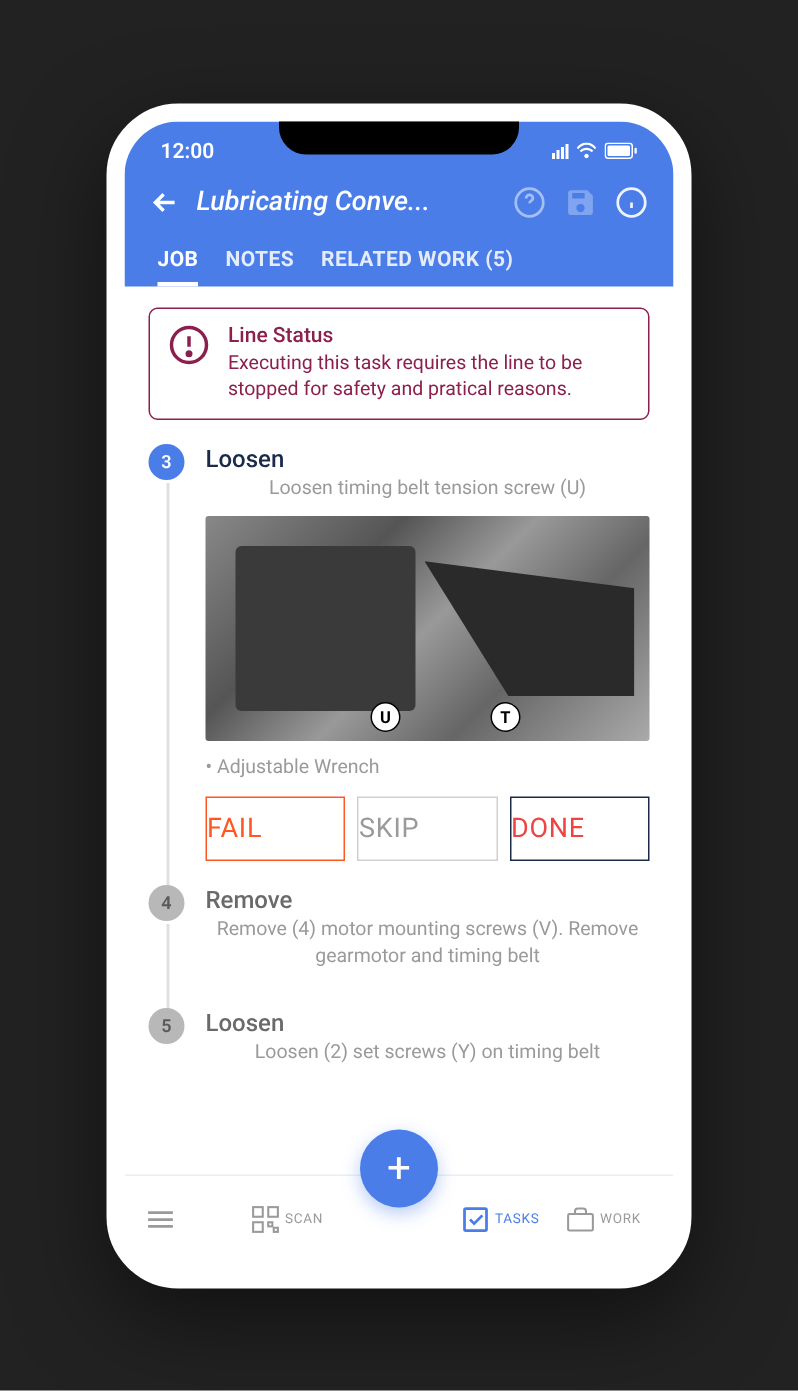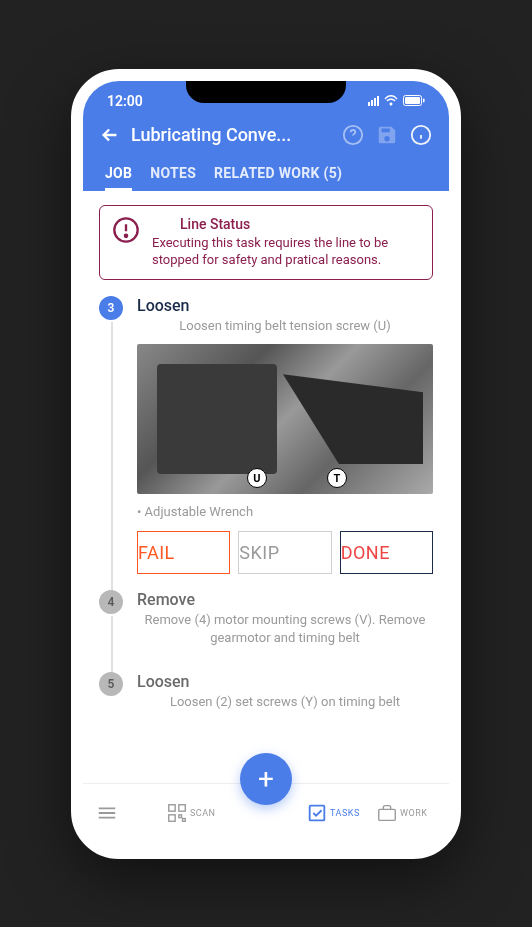--- a/index.html
+++ b/index.html
@@ -48,20 +48,21 @@
     }
     .status-icons { display: flex; gap: 4px; align-items: center; }
     .signal-bars { display: flex; gap: 1px; align-items: flex-end; }
     .bar { width: 2px; background: #fff; }
     .b1{height:4px}.b2{height:6px}.b3{height:8px}.b4{height:10px}
     .title-row {
       display: flex;
       align-items: center;
       padding: 6px 16px 10px;
       gap: 10px;
+      font-style: italic;
     }
     .title-text {
       flex: 1;
       font-size: 18px;
       font-weight: 500;
       white-space: nowrap;
       overflow: hidden;
       text-overflow: ellipsis;
     }
     .header-icon {
@@ -111,21 +112,20 @@
     }
     .alert-icon {
       width: 28px; height: 28px;
       flex-shrink: 0;
     }
     .alert-title {
       color: #8b1f4d;
       font-size: 14px;
       font-weight: 500;
       margin-bottom: 2px;
-      margin-left: 28px;
     }
     .alert-body {
       color: #8b1f4d;
       font-size: 13px;
       line-height: 1.35;
     }
     .steps { position: relative; }
     .step {
       display: flex;
       gap: 14px;

